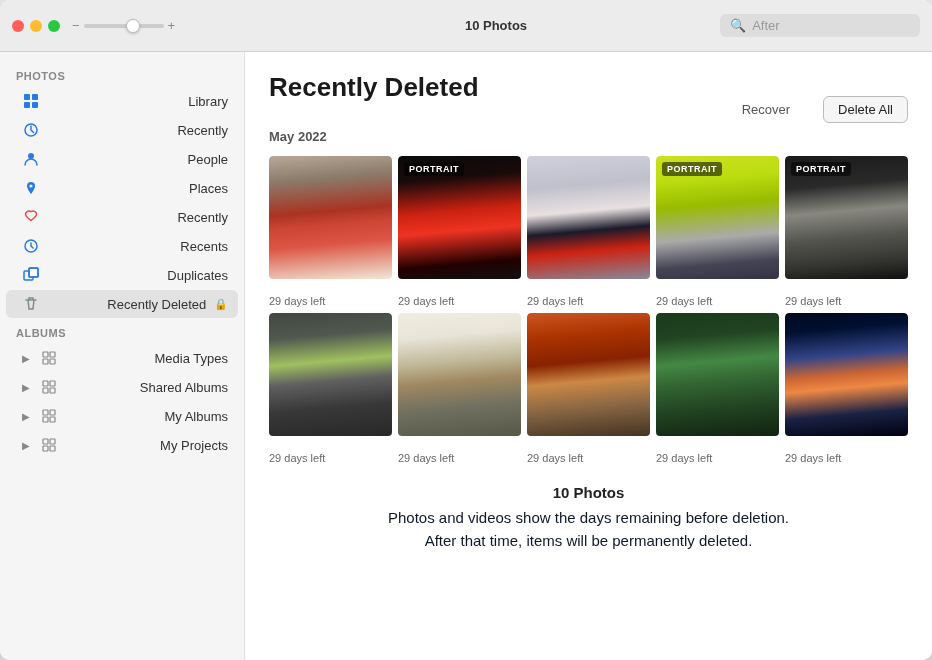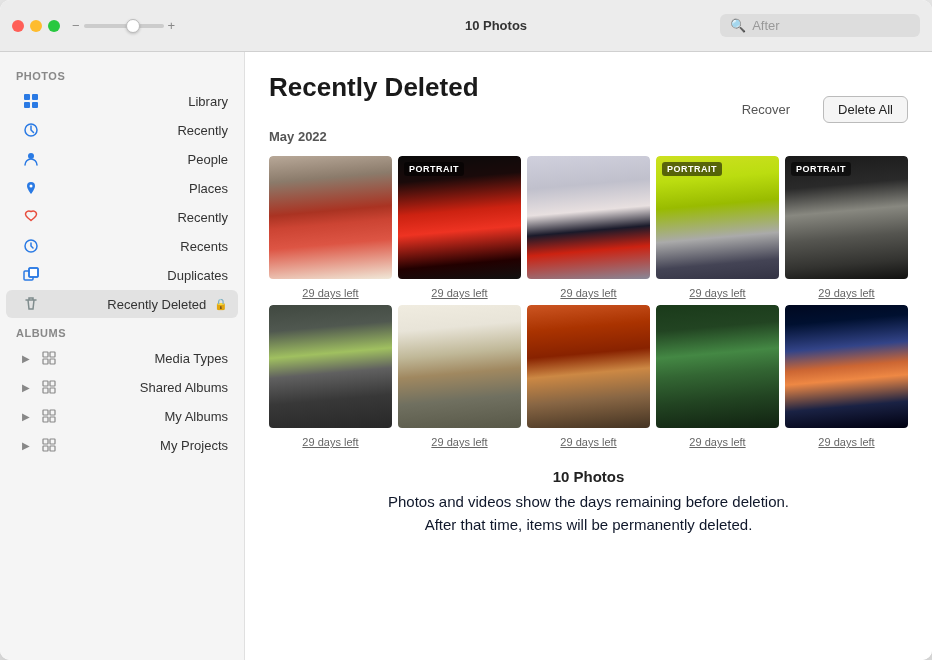--- a/index.html
+++ b/index.html
@@ -256,25 +256,23 @@
       left: 6px;
       background: rgba(0,0,0,0.55);
       color: white;
       font-size: 9px;
       font-weight: 600;
       padding: 2px 5px;
       border-radius: 3px;
       letter-spacing: 0.5px;
     }
     .days-left {
-      text-align: center;
       font-size: 11px;
       color: #666;
-      margin-top: 8px;
-      text-decoration: underline;
+      margin-top: 16px;
     }
 
     
     .p1 {
       background: linear-gradient(175deg, #b8a898 0%, #8b7b6b 20%, #aa3322 45%, #cc4433 55%, #dd5544 70%, #f0e8d8 100%);
     }
     .p2 {
       background: linear-gradient(175deg, #0a0a0a 0%, #1a0a0a 20%, #cc2211 45%, #ee3322 60%, #220000 85%, #111 100%);
     }
     .p3 {

